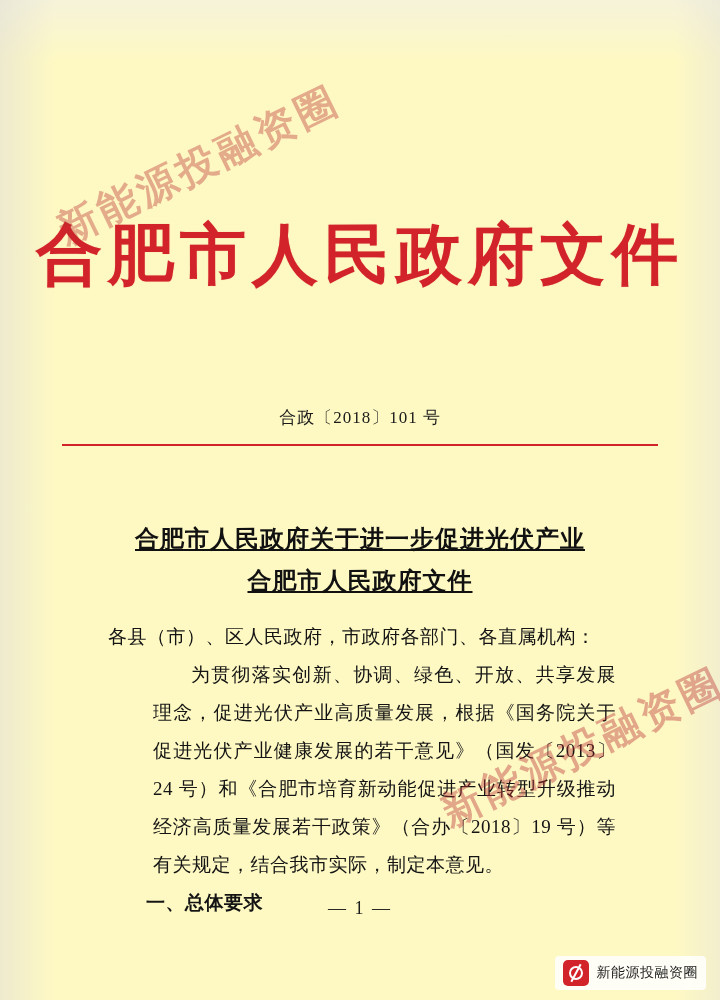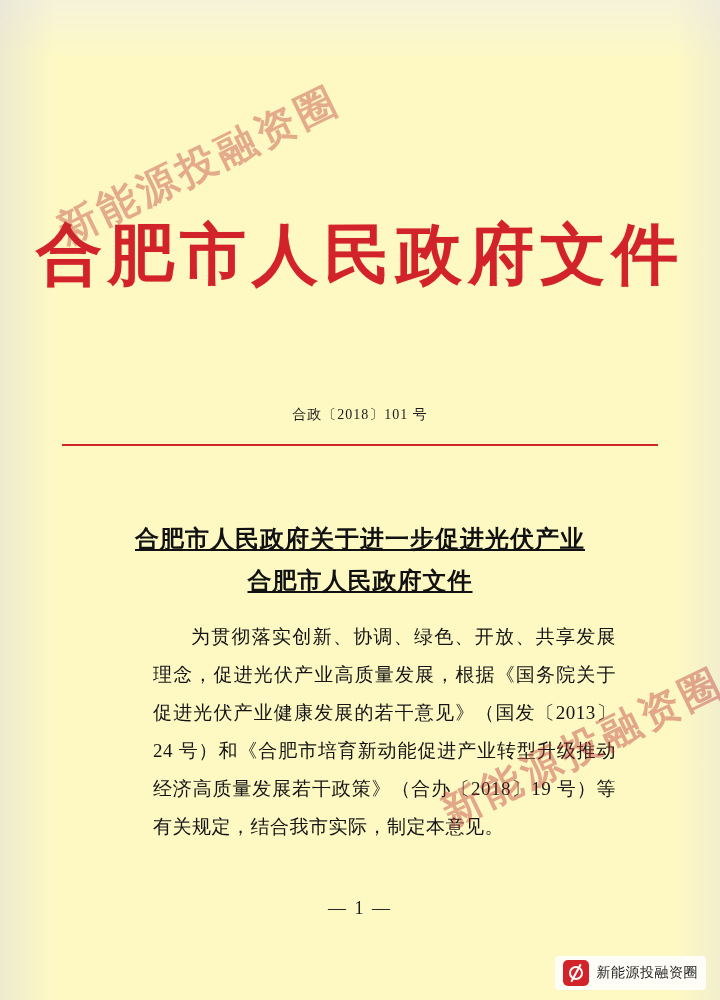--- a/index.html
+++ b/index.html
@@ -47,21 +47,21 @@
     letter-spacing: 6px;
     white-space: nowrap;
     text-shadow: 0 0 1px rgba(210,35,42,0.4);
   }
   #doc-number {
     position: absolute;
     top: 406px;
     left: 0;
     width: 720px;
     text-align: center;
-    font-size: 14px;
+    font-size: 17px;
     color: #1b1b1b;
     letter-spacing: 1px;
   }
   #red-rule {
     position: absolute;
     top: 444px;
     left: 62px;
     width: 596px;
     height: 2px;
     background: #d2232a;
@@ -202,21 +202,23 @@
   <div id="doc-number">合政〔2018〕101 号</div>
 
   <div id="red-rule"></div>
 
   <div id="doc-title">
     <div>合肥市人民政府关于进一步促进光伏产业</div>
     <div>合肥市人民政府文件</div>
   </div>
 
   <div id="body-text">
+    <p>各县（市）、区人民政府，市政府各部门、各直属机构：</p>
     <p class="indent">为贯彻落实创新、协调、绿色、开放、共享发展理念，促进光伏产业高质量发展，根据《国务院关于促进光伏产业健康发展的若干意见》（国发〔2013〕24 号）和《合肥市培育新动能促进产业转型升级推动经济高质量发展若干政策》（合办〔2018〕19 号）等有关规定，结合我市实际，制定本意见。</p>
+    <p class="section">一、总体要求</p>
   </div>
 
   <div id="page-number">— 1 —</div>
 
   <div class="watermark" id="watermark-top">新能源投融资圈</div>
   <div class="watermark" id="watermark-bottom">新能源投融资圈</div>
 
   <div id="footer-badge">
     <div id="footer-logo"></div>
     <div id="footer-label">新能源投融资圈</div>

